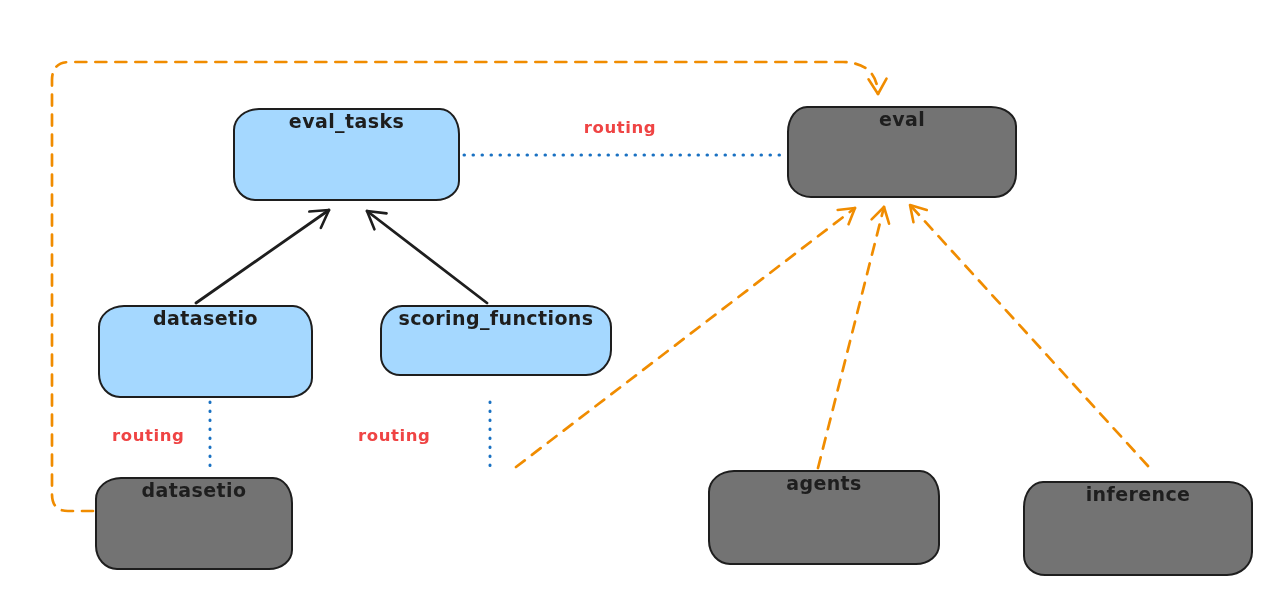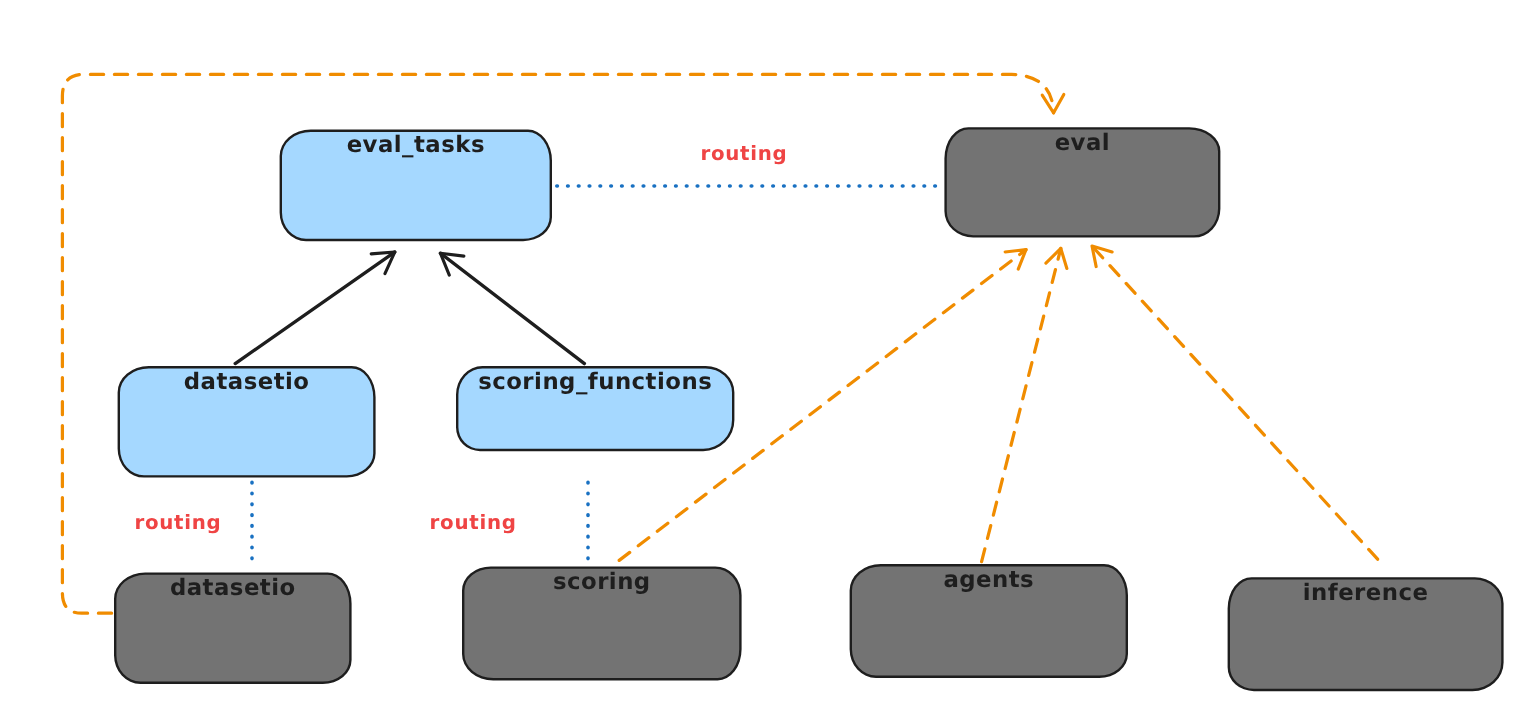--- a/index.html
+++ b/index.html
@@ -93,23 +93,20 @@
   </div>
   <div class="node blue n-datasets">
     <span>datasetio</span>
   </div>
   <div class="node blue n-scoring_functions">
     <span>scoring_functions</span>
   </div>
   <div class="node green n-datasetio">
     <span>datasetio</span>
   </div>
-  <div class="node green n-scoring">
-    <span>scoring</span>
-  </div>
   <div class="node green n-agents">
     <span>agents</span>
   </div>
   <div class="node green n-inference">
     <span>inference</span>
   </div>
 
   <div class="edge-label l-routing-top">routing</div>
   <div class="edge-label l-routing-left">routing</div>
   <div class="edge-label l-routing-mid">routing</div>

